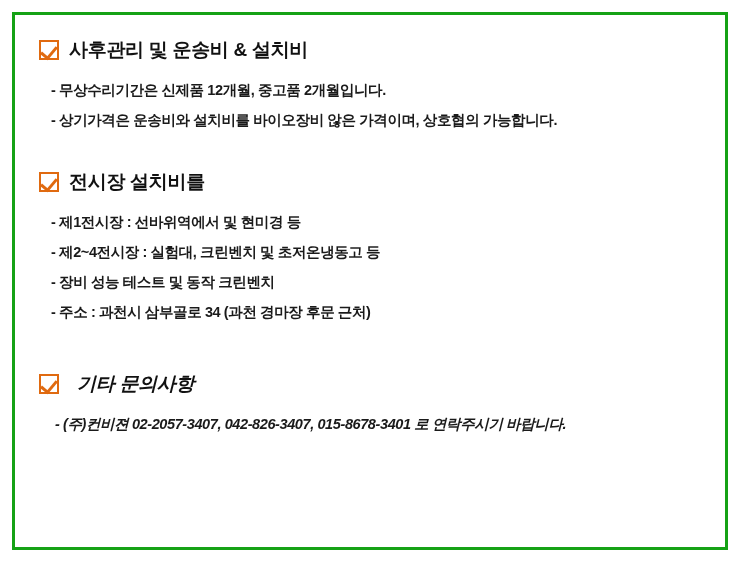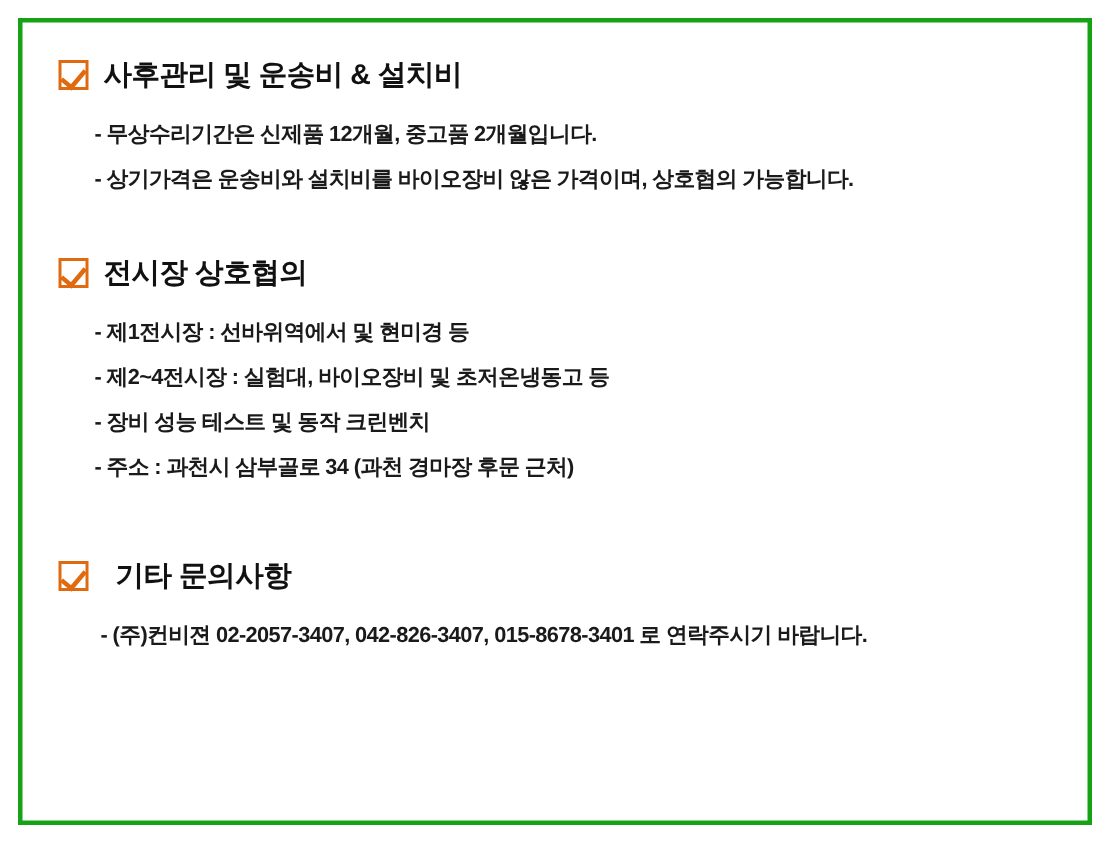--- a/index.html
+++ b/index.html
@@ -30,20 +30,21 @@
     padding: 22px 24px 10px 24px;
   }
   .section {
     margin-bottom: 4px;
   }
   .section.gap-lg {
     margin-top: 34px;
   }
   .section.gap-xl {
     margin-top: 44px;
+    font-style: italic;
   }
   .sec-head {
     display: flex;
     align-items: center;
     gap: 10px;
     margin-bottom: 12px;
   }
   .check-icon {
     display: inline-block;
     position: relative;
@@ -69,21 +70,21 @@
     font-size: 19px;
     font-weight: bold;
     color: #111111;
     letter-spacing: -0.3px;
     white-space: nowrap;
   }
   .sec-title.indent {
     margin-left: 8px;
   }
   .lines {
-    margin: 12px;
+    margin: 0;
     padding: 0;
     list-style: none;
   }
   .line {
     font-size: 14.5px;
     font-weight: bold;
     color: #1a1a1a;
     letter-spacing: -0.4px;
     line-height: 1.45;
     padding: 4.5px 0 4.5px 12px;
@@ -106,25 +107,25 @@
       </div>
       <ul class="lines">
         <li class="line">- 무상수리기간은 신제품 12개월, 중고품 2개월입니다.</li>
         <li class="line">- 상기가격은 운송비와 설치비를 바이오장비 않은 가격이며, 상호협의 가능합니다.</li>
       </ul>
     </div>
 
     <div class="section gap-lg">
       <div class="sec-head">
         <span class="check-icon"></span>
-        <span class="sec-title">전시장 상호협의</span>
+        <span class="sec-title">전시장 설치비를</span>
       </div>
       <ul class="lines">
         <li class="line">- 제1전시장 : 선바위역에서 및 현미경 등</li>
-        <li class="line">- 제2~4전시장 : 실험대, 바이오장비 및 초저온냉동고 등</li>
+        <li class="line">- 제2~4전시장 : 실험대, 크린벤치 및 초저온냉동고 등</li>
         <li class="line">- 장비 성능 테스트 및 동작 크린벤치</li>
         <li class="line">- 주소 : 과천시 삼부골로 34 (과천 경마장 후문 근처)</li>
       </ul>
     </div>
 
     <div class="section gap-xl">
       <div class="sec-head">
         <span class="check-icon"></span>
         <span class="sec-title indent">기타 문의사항</span>
       </div>

